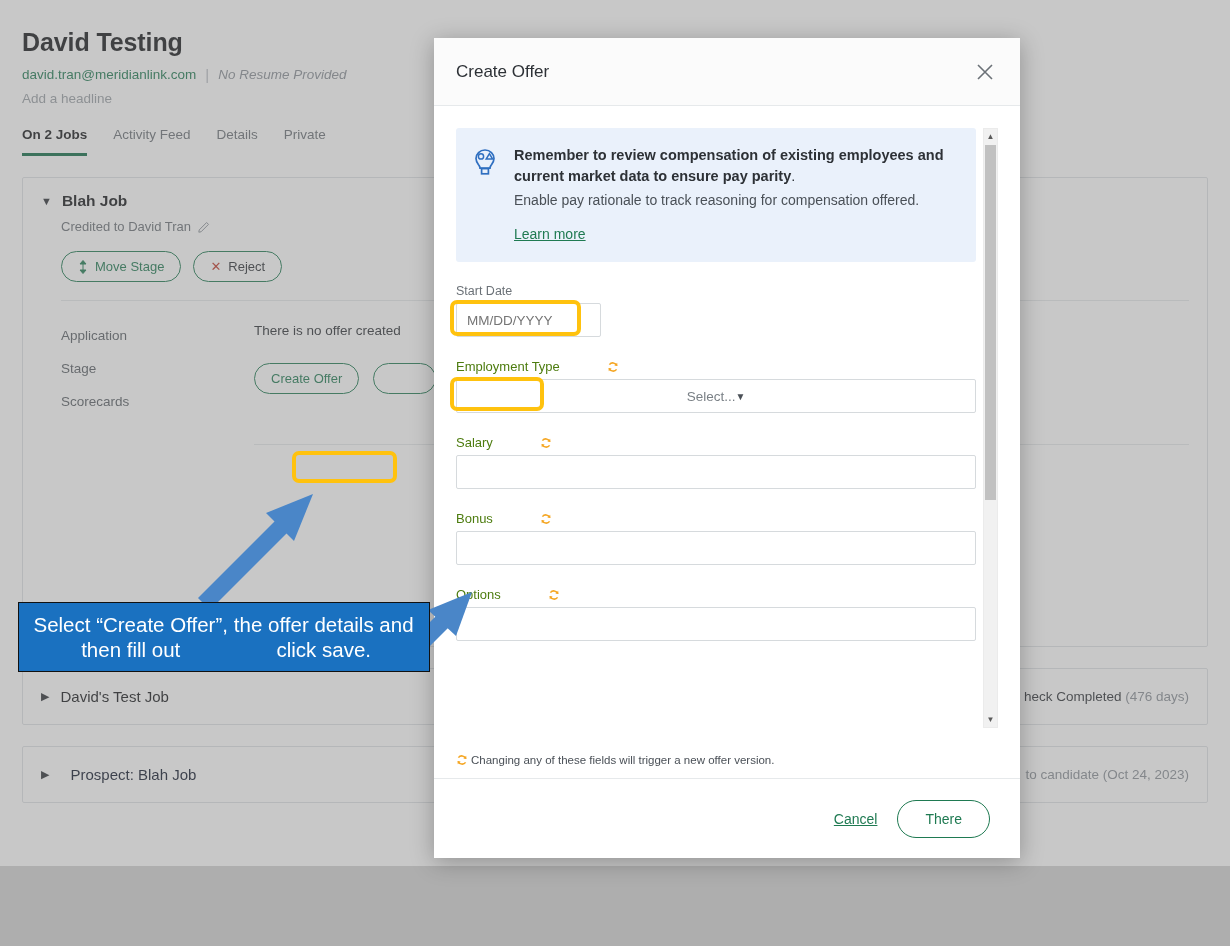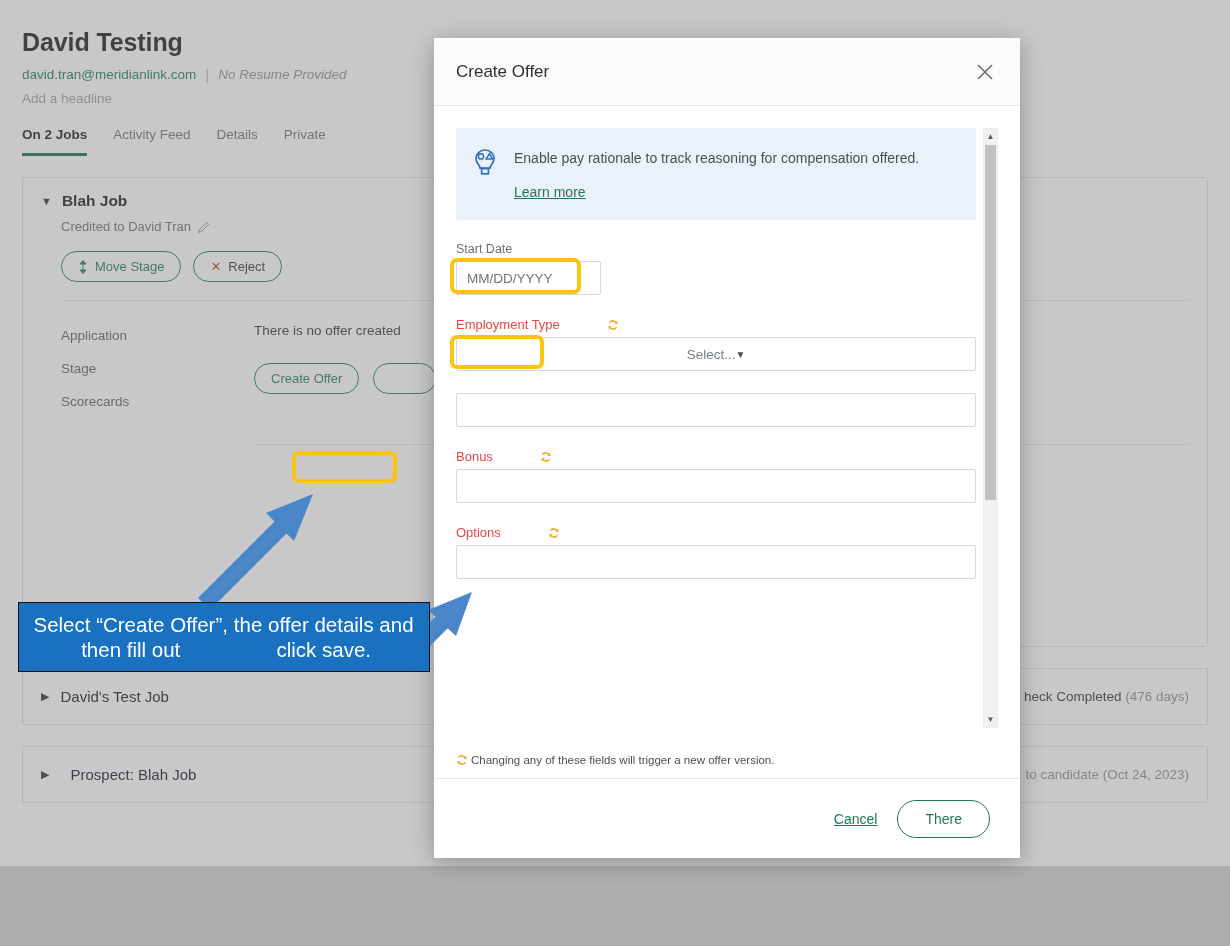--- a/index.html
+++ b/index.html
@@ -141,21 +141,21 @@
     display: flex; gap: 14px;
   }
   .bulb { flex: 0 0 28px; padding-top: 3px; }
   .info-strong { font-size: 14.5px; font-weight: bold; color: #2d3136; line-height: 1.45; }
   .info-strong .period { font-weight: normal; }
   .info-sub { margin-top: 3px; font-size: 14px; color: #4a5057; line-height: 1.45; }
   .learn { margin-top: 16px; font-size: 14px; color: #1f7a52; text-decoration: underline; cursor: pointer; display: inline-block; }
 
   .field { margin-top: 22px; position: relative; }
   .field-label { font-size: 12.5px; color: #6b7177; margin-bottom: 5px; display: flex; align-items: center; gap: 4px; }
-  .field-label.dark { color: #ef4444; font-size: 13px; gap: 47px; }
+  .field-label.dark { color: #4d7c0f; font-size: 13px; gap: 47px; }
   .inp {
     width: 100%; height: 34px; border: 1px solid #d6dadd;
     border-radius: 2px; background: #fff; padding: 0 10px;
     font-size: 13.5px; color: #2d3136;
     font-family: "Liberation Sans", sans-serif;
   }
   .inp.date { width: 145px; color: #9aa0a6; }
   .sel {
     width: 100%; height: 34px; border: 1px solid #d6dadd;
     border-radius: 2px; background: #fff; padding: 0 10px;
@@ -340,20 +340,23 @@
         <div class="info-box">
           <div class="bulb">
             <svg width="26" height="28" viewBox="0 0 26 28">
               <path d="M13 2 C7.8 2 4 6 4 10.6 c0 3.3 2 5.2 3.1 6.9 c0.7 1.1 0.9 1.8 0.9 2.6 h10 c0-0.8 0.2-1.5 0.9-2.6 C20 15.8 22 13.9 22 10.6 C22 6 18.2 2 13 2 z" fill="none" stroke="#2f6fc0" stroke-width="1.7"></path>
               <rect x="9.6" y="20.6" width="6.8" height="5.2" fill="none" stroke="#2f6fc0" stroke-width="1.7"></rect>
               <circle cx="9" cy="8.4" r="2.6" fill="none" stroke="#2f6fc0" stroke-width="1.5"></circle>
               <path d="M17.4 5.6 L20.6 11 H14.2 z" fill="none" stroke="#2f6fc0" stroke-width="1.5"></path>
             </svg>
           </div>
           <div>
+            <div class="info-strong">
+              <span>Remember to review compensation of existing employees and current market data to ensure pay parity</span><span class="period">.</span>
+            </div>
             <div class="info-sub">Enable pay rationale to track reasoning for compensation offered.</div>
             <span class="learn">Learn more</span>
           </div>
         </div>
 
         <div class="field">
           <div class="field-label">Start Date</div>
           <input class="inp date" type="text" placeholder="MM/DD/YYYY" style="">
           <div class="hl-ring" style="left:-6px; top:16px; width:131px; height:36px;"></div>
         </div>
@@ -369,20 +372,29 @@
             </svg>
           </div>
           <div class="sel">
             <span>Select...</span>
             <span class="arrow">▼</span>
           </div>
           <div class="hl-ring" style="left:-6px; top:18px; width:94px; height:34px;"></div>
         </div>
 
         <div class="field">
+          <div class="field-label dark">
+            <span>Salary</span>
+            <svg class="refresh-ico" viewBox="0 0 14 14">
+              <path d="M11.4 5.2 A5 5 0 0 0 2.8 4.2" fill="none" stroke="#f5a623" stroke-width="1.8"></path>
+              <path d="M2.6 8.8 A5 5 0 0 0 11.2 9.8" fill="none" stroke="#f5a623" stroke-width="1.8"></path>
+              <path d="M11.9 2 L12.2 5.7 L8.6 5.2z" fill="#f5a623"></path>
+              <path d="M2.1 12 L1.8 8.3 L5.4 8.8z" fill="#f5a623"></path>
+            </svg>
+          </div>
           <input class="inp" type="text" placeholder="" style="">
         </div>
 
         <div class="field">
           <div class="field-label dark">
             <span>Bonus</span>
             <svg class="refresh-ico" viewBox="0 0 14 14">
               <path d="M11.4 5.2 A5 5 0 0 0 2.8 4.2" fill="none" stroke="#f5a623" stroke-width="1.8"></path>
               <path d="M2.6 8.8 A5 5 0 0 0 11.2 9.8" fill="none" stroke="#f5a623" stroke-width="1.8"></path>
               <path d="M11.9 2 L12.2 5.7 L8.6 5.2z" fill="#f5a623"></path>

